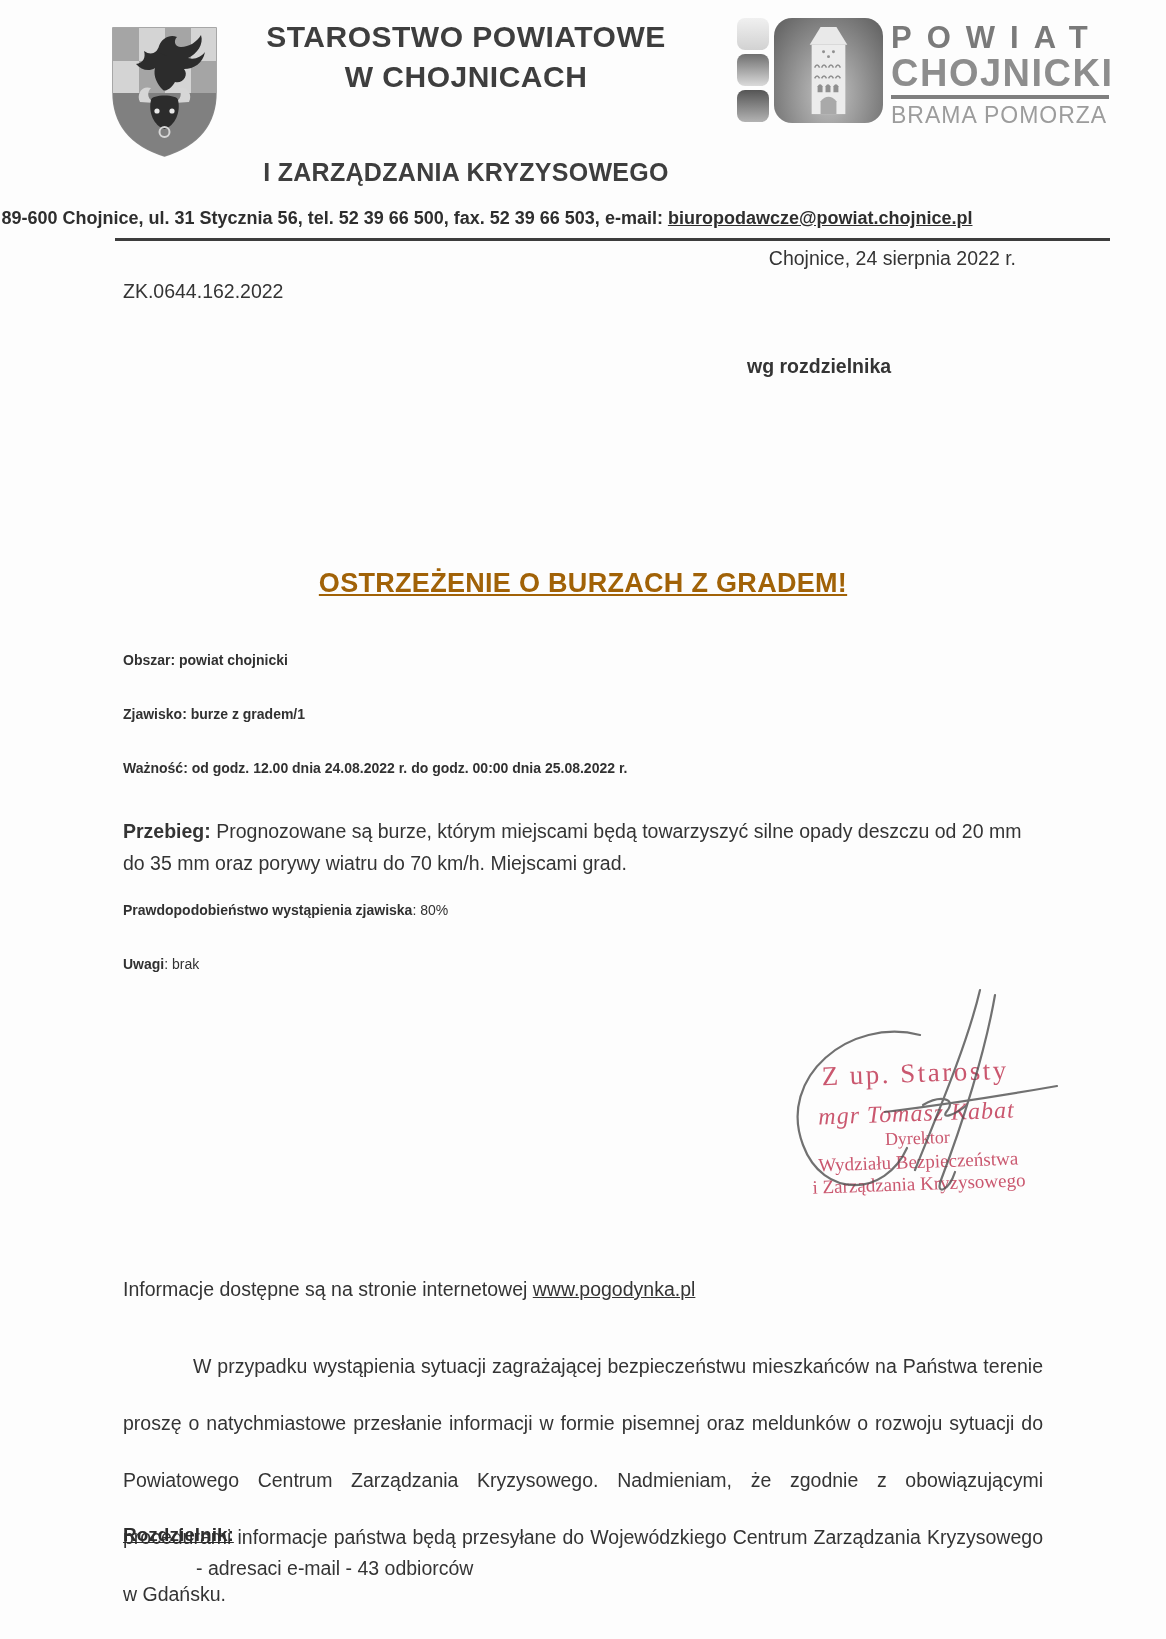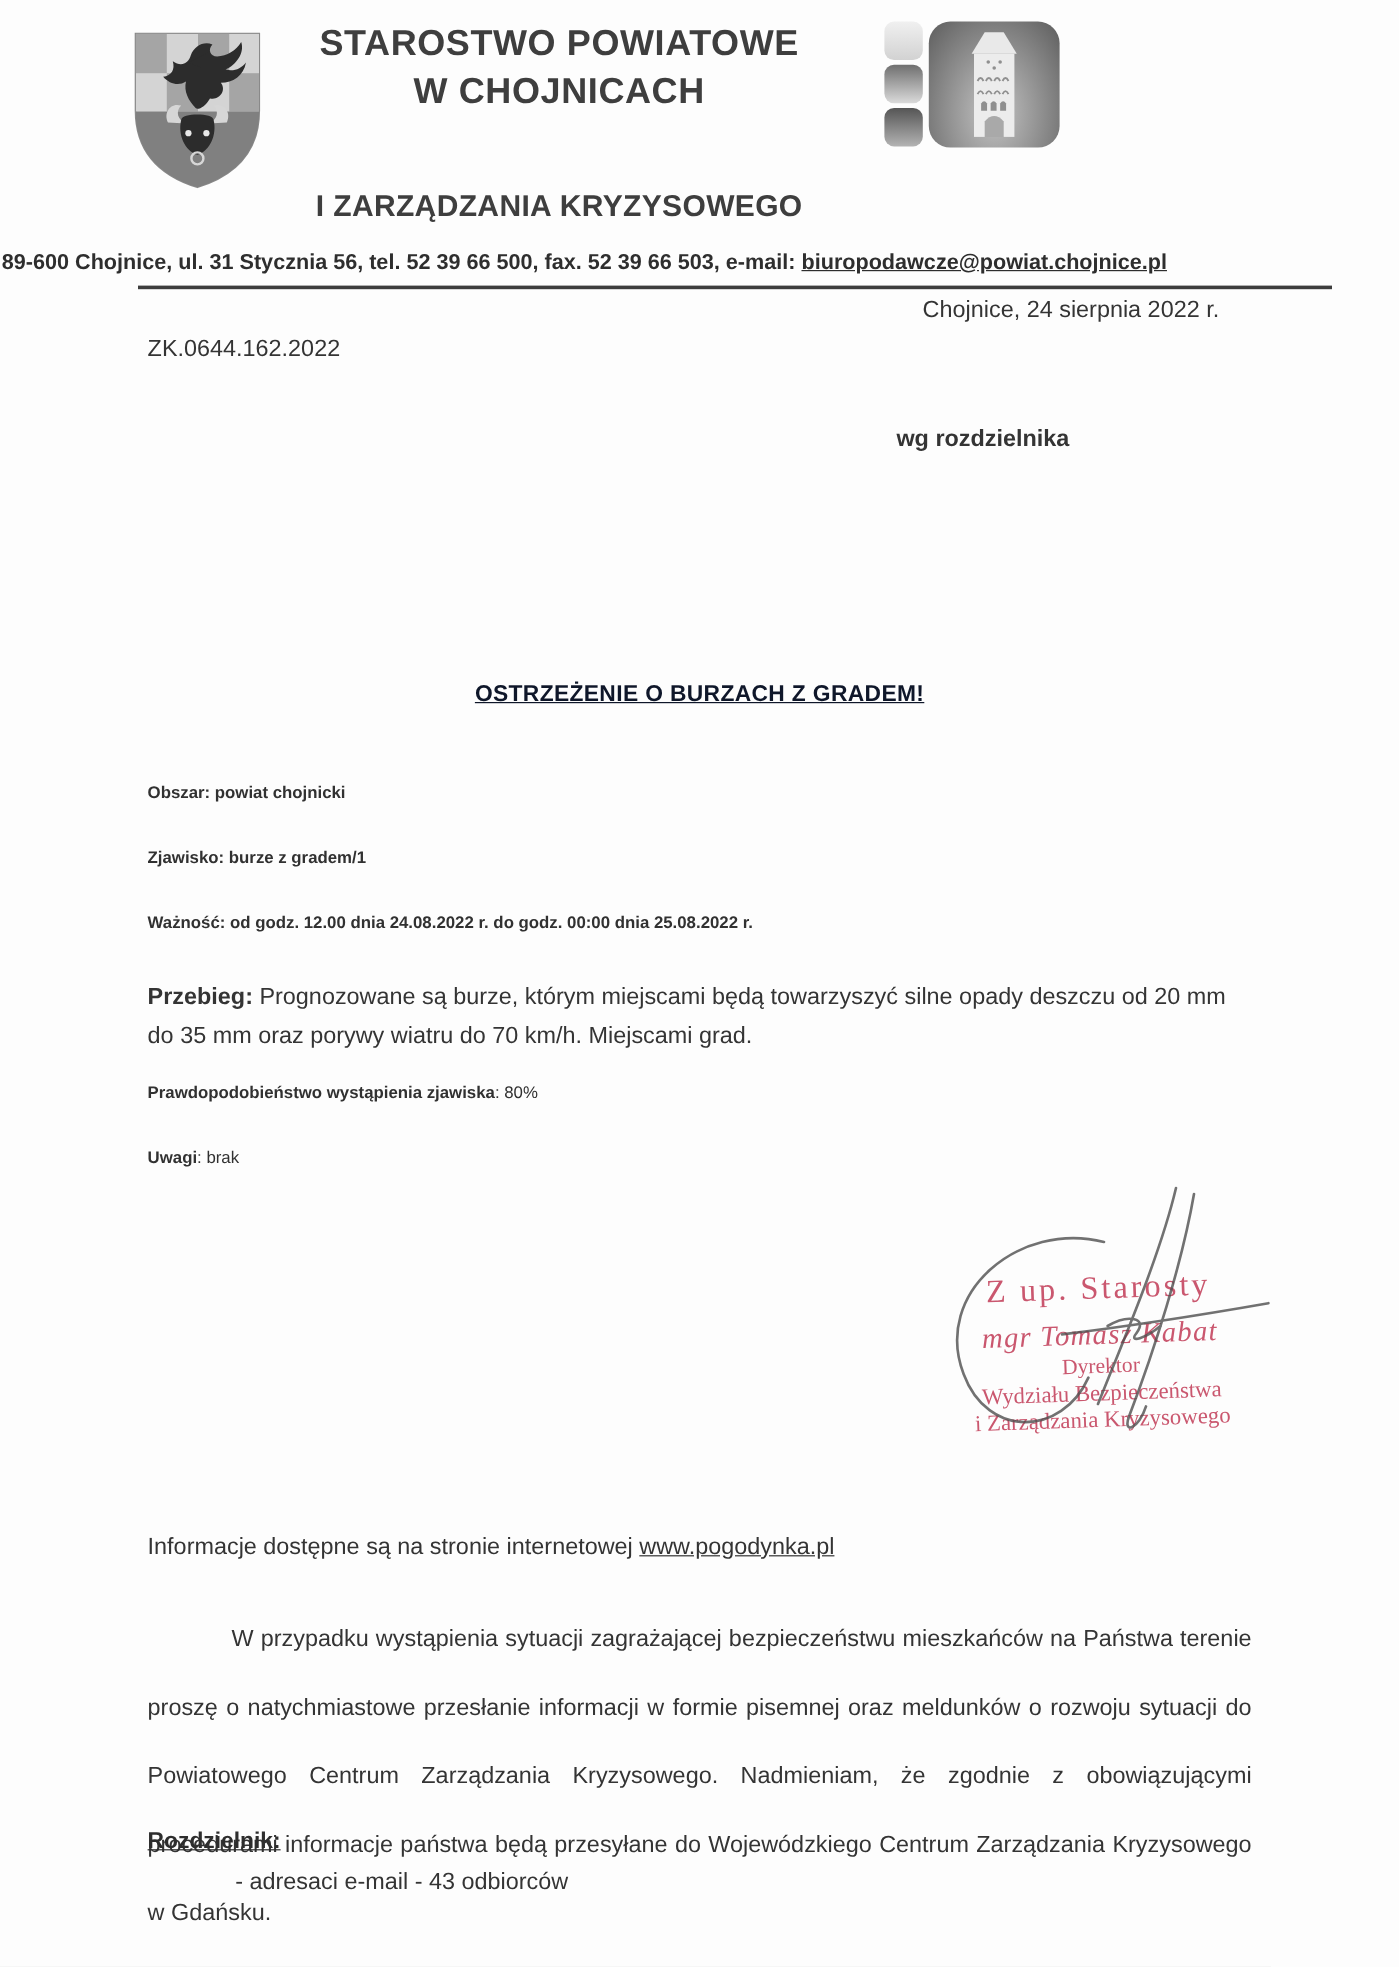--- a/index.html
+++ b/index.html
@@ -37,21 +37,21 @@
   
   .t19{font-size:19.5px;}
   .date{top:247px;right:150px;text-align:right;}
   .ref{top:280px;left:123px;}
   .addressee{top:355px;left:747px;font-weight:bold;}
 
   
   .para{left:123px;width:920px;line-height:31.5px;text-align:justify;}
   .intro{top:452px;text-indent:68px;}
   .warn-title{top:568px;left:123px;width:920px;text-align:center;
-    font-weight:bold;font-size:19px;text-decoration:underline;letter-spacing:.3px;color:#0f172a;}
+    font-weight:bold;font-size:27px;text-decoration:underline;letter-spacing:.3px;color:#a16207;}
   .b{font-weight:bold;}
   .field{left:123px;font-size:14px;color:#313131;}
   .area{top:652px;}
   .phen{top:706px;}
   .valid{top:760px;}
   .course{top:816px;text-align:left;}
   .prob{top:902px;}
   .remarks{top:956px;}
 
   
@@ -125,20 +125,26 @@
         <g stroke="#8f8f8f" stroke-width="1.6" fill="none">
           <path d="M41,50 q2.5,-5 5,0 M48,50 q2.5,-5 5,0 M55,50 q2.5,-5 5,0 M62,50 q2.5,-5 5,0"></path>
           <path d="M41,61 q2.5,-5 5,0 M48,61 q2.5,-5 5,0 M55,61 q2.5,-5 5,0 M62,61 q2.5,-5 5,0"></path>
         </g>
         <path d="M44,75 v-6 q2.5,-4 5,0 v6 Z" fill="#8f8f8f"></path>
         <path d="M52,75 v-6 q2.5,-4 5,0 v6 Z" fill="#8f8f8f"></path>
         <path d="M60,75 v-6 q2.5,-4 5,0 v6 Z" fill="#8f8f8f"></path>
         <path d="M47,97 v-13 q8,-9 16,0 v13 Z" fill="#a9a9a9"></path>
       </svg>
     </div>
+    <div class="logo-text">
+      <div class="logo-powiat">POWIAT</div>
+      <div class="logo-chojnicki">CHOJNICKI</div>
+      <div class="logo-rule"></div>
+      <div class="logo-brama">BRAMA POMORZA</div>
+    </div>
   </div>
 
   <div class="abs addr">
     <span>89-600 Chojnice, ul. 31 Stycznia 56, tel. 52 39 66 500, fax. 52 39 66 503, e-mail: </span><span class="u">biuropodawcze@powiat.chojnice.pl</span>
   </div>
   <div class="abs addr-rule"></div>
 
   <div class="abs t19 date">Chojnice,  24 sierpnia 2022 r.</div>
   <div class="abs t19 ref">ZK.0644.162.2022</div>
   <div class="abs t19 addressee">wg rozdzielnika</div>

